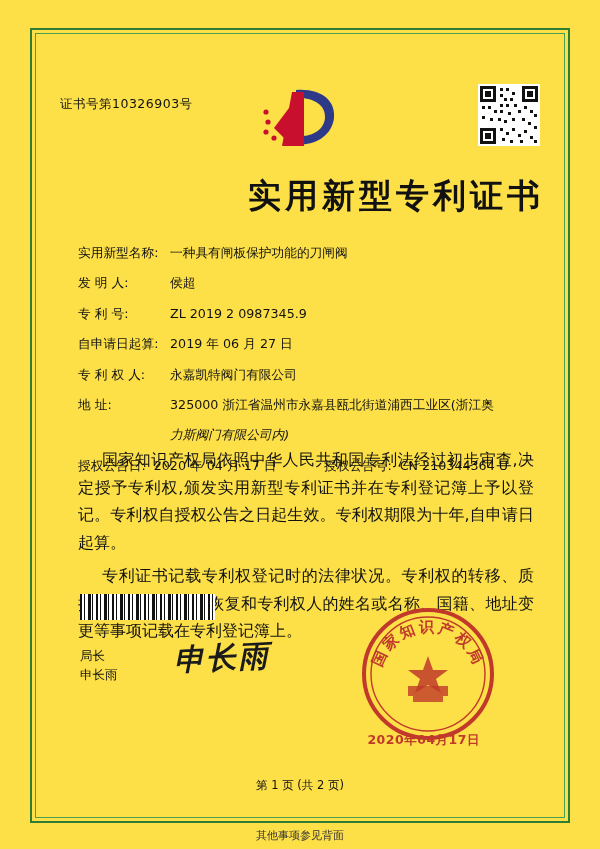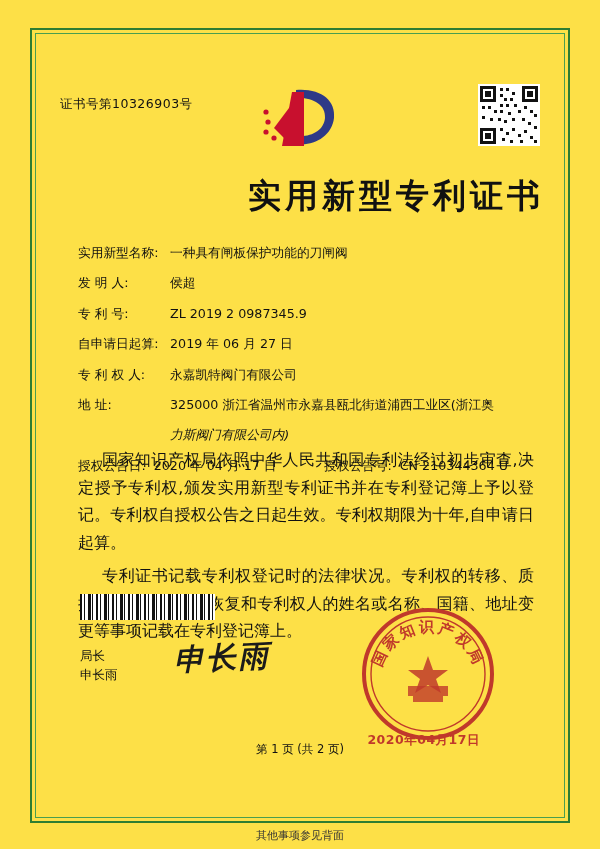--- a/index.html
+++ b/index.html
@@ -136,21 +136,21 @@
   }
   .seal-date{
     position:absolute;right:64px;top:676px;
     color:#c0392b;
     font-size:12.5px;
     letter-spacing:.5px;
     font-weight:bold;
   }
 
   .page-no{
-    position:absolute;left:0;right:0;top:686px;
+    position:absolute;left:0;right:0;top:722px;
     text-align:center;font-size:11.5px;color:#111;
   }
   .footnote{
     position:absolute;left:0;right:0;bottom:6px;
     text-align:center;font-size:11px;color:#333;
   }
 </style>
 </head>
 <body>
 

